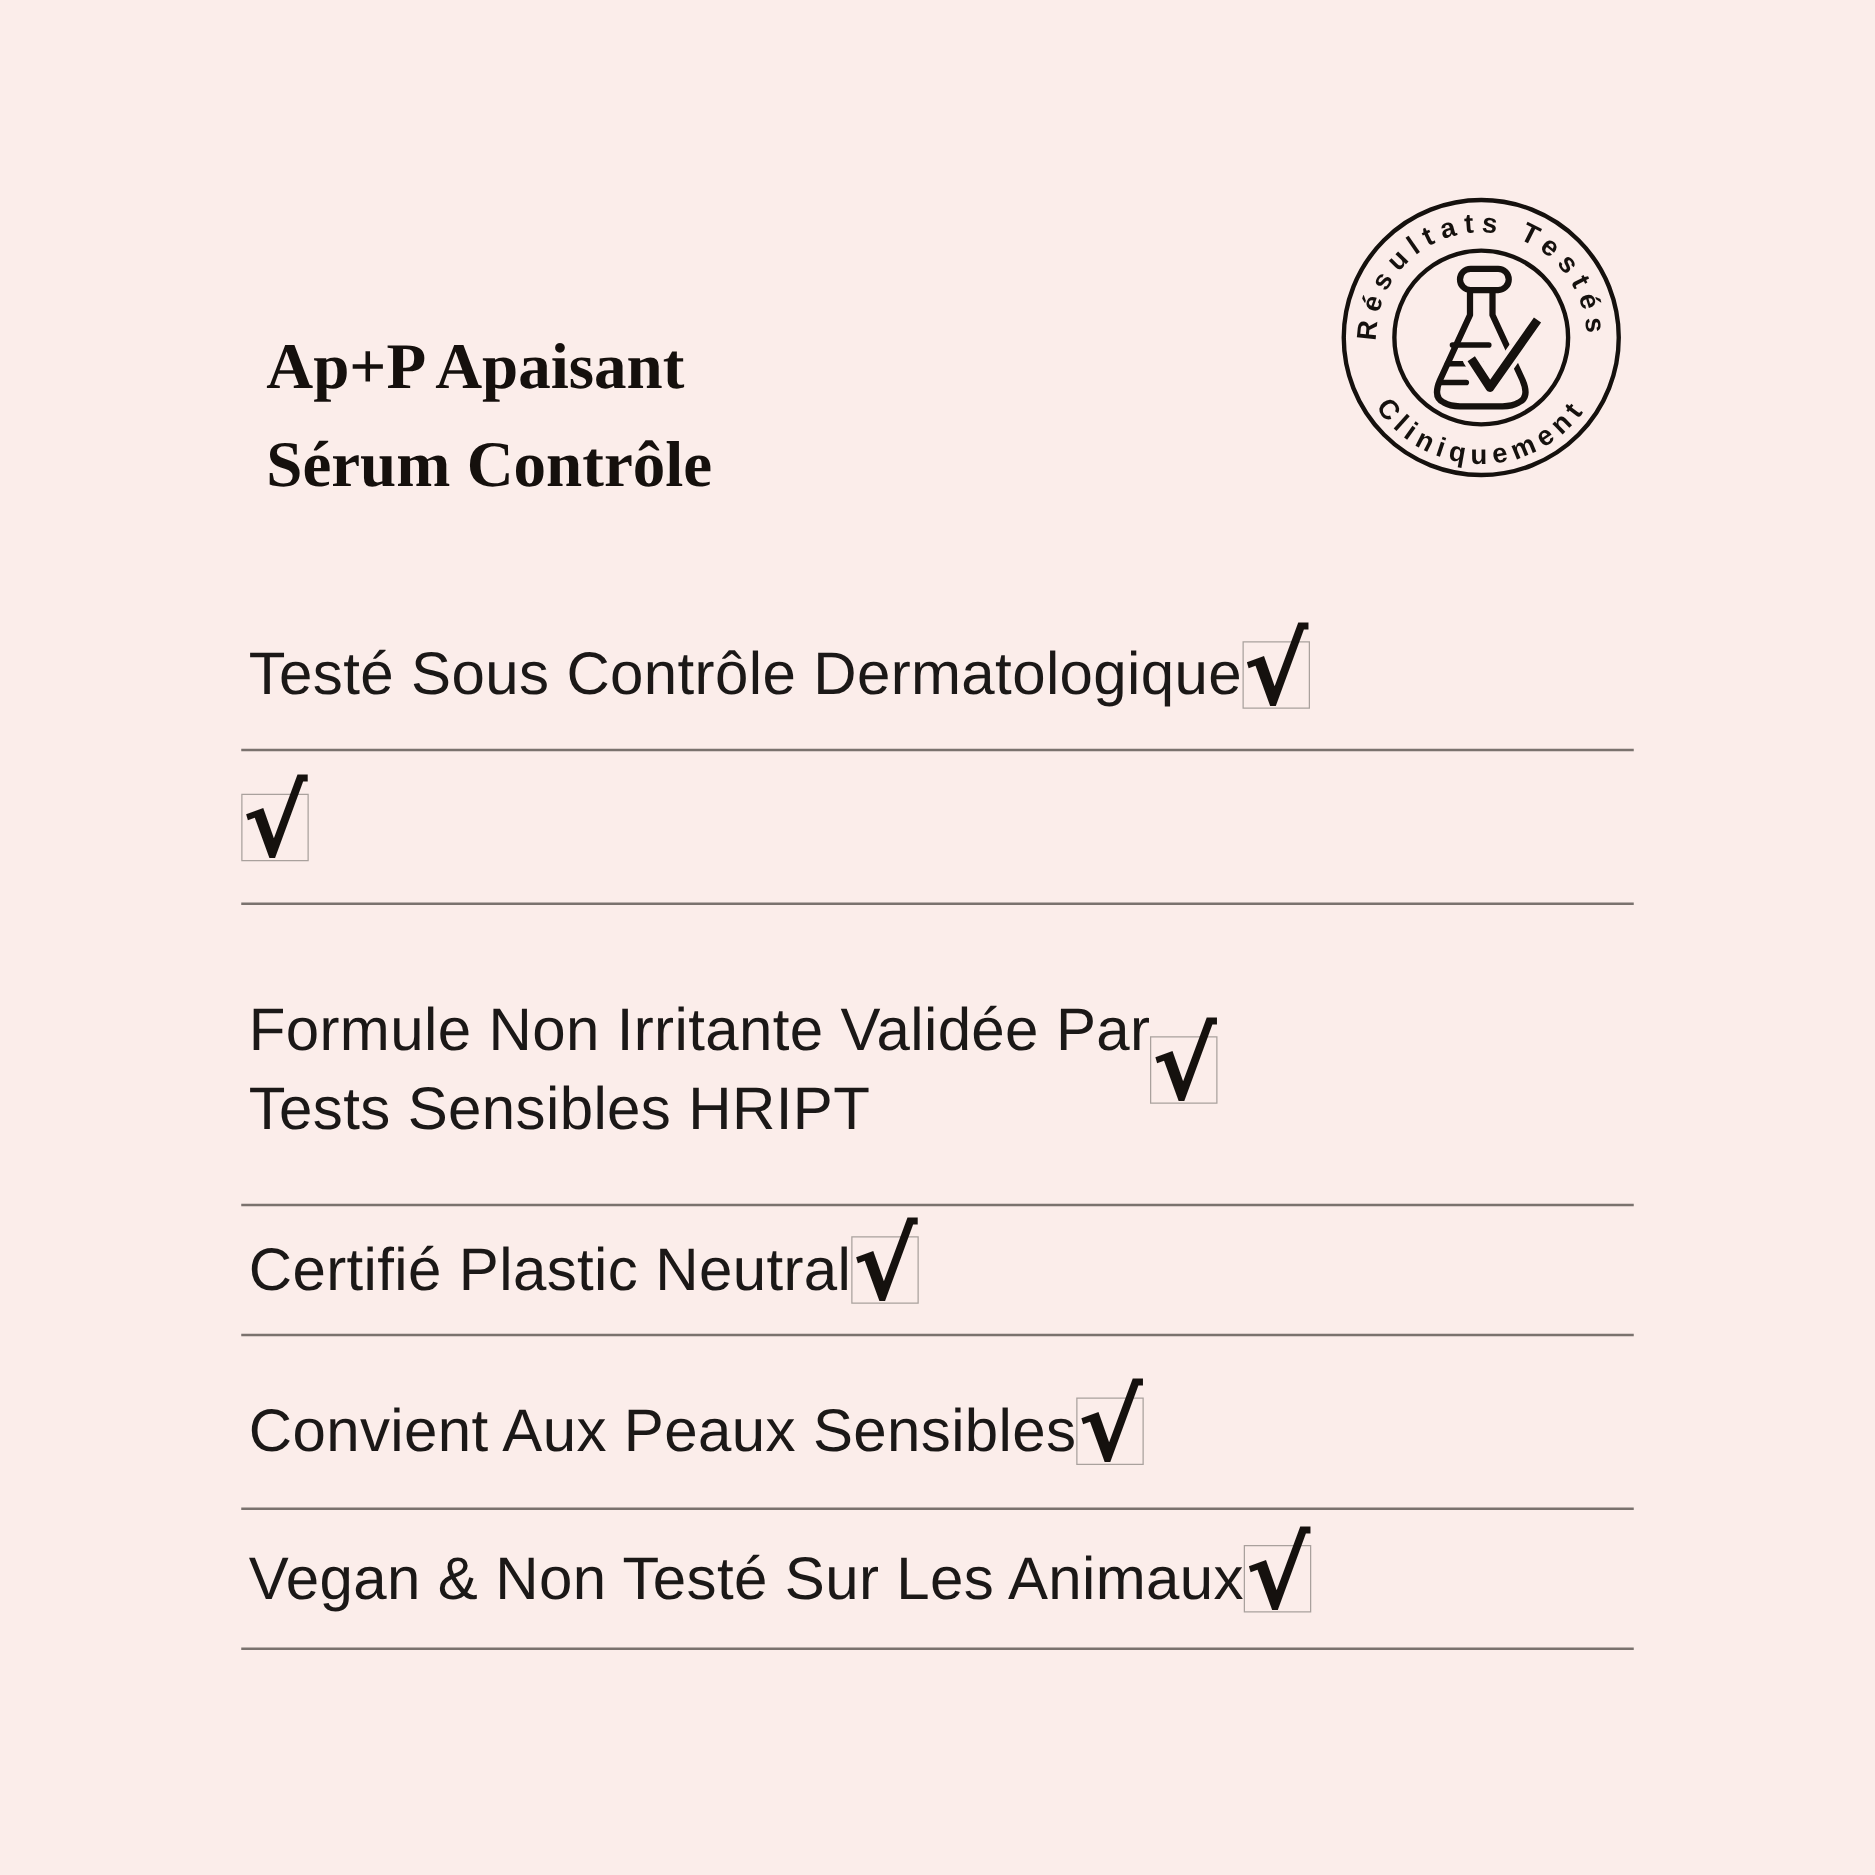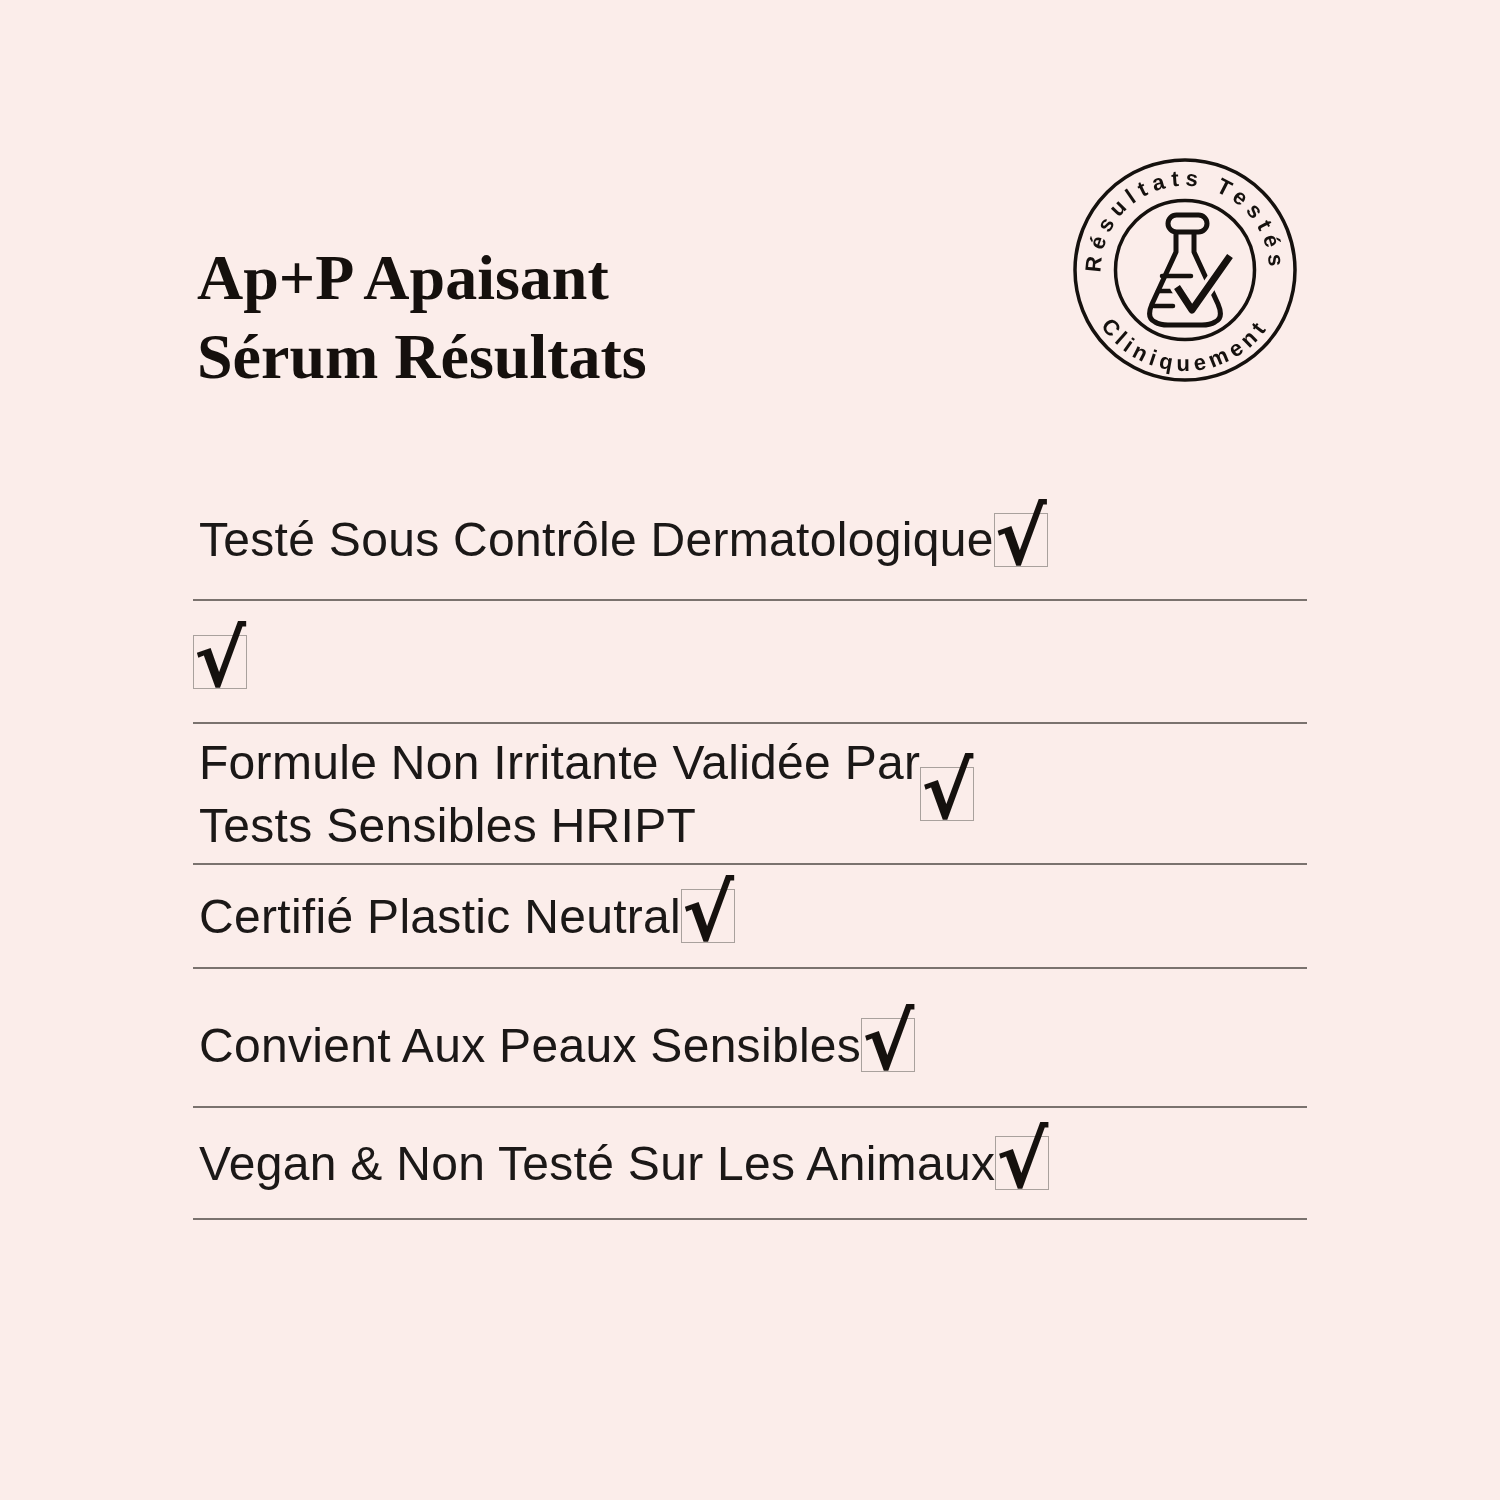--- a/index.html
+++ b/index.html
@@ -18,24 +18,24 @@
     background: var(--background, #fbedea);
     overflow: hidden;
     font-family: "Liberation Sans", sans-serif;
   }
 
   
   .title {
     position: absolute;
     left: 197px;
     top: 238px;
-    margin: 0;
+    margin: 16px;
     font-family: "Liberation Serif", serif;
     font-weight: 700;
-    font-size: 64px;
+    font-size: 52px;
     line-height: 79px;
     letter-spacing: 0px;
     color: var(--title, #15100d);
   }
   .title span { display: block; }
 
   
   .badge {
     position: absolute;
     left: 1067px;
@@ -57,21 +57,21 @@
   }
   .row {
     display: flex;
     align-items: center;
     justify-content: flex-start;
     box-sizing: border-box;
     border-bottom: 2.5px solid var(--divider, #7a726e);
     height: 123px;
   }
   .row:nth-child(1) { height: 121px; }
-  .row:nth-child(3) { height: 141px; }
+  .row:nth-child(3) { height: 217px; margin-top: 24px; }
   .row:nth-child(4) { height: 104px; }
   .row:nth-child(5) { height: 124px; margin-top: 15px; }
   .row:nth-child(6) { height: 112px; }
 
   .label {
     font-size: 48px;
     line-height: 63px;
     letter-spacing: 0.3px;
     color: var(--text, #1b1817);
     padding-left: 6px;
@@ -100,21 +100,21 @@
     color: var(--ink, #15110e);
   }
 </style>
 </head>
 <body>
 
 <div class="canvas">
 
   <h1 class="title">
     <span>Ap+P Apaisant</span>
-    <span>Sérum Résultats</span>
+    <span>Sérum Contrôle</span>
   </h1>
 
   <svg class="badge" viewBox="0 0 236 236" aria-hidden="true">
     <circle cx="118" cy="118" r="110" fill="none" stroke="#15110e" stroke-width="3.5"></circle>
     <circle cx="118" cy="118" r="69.5" fill="none" stroke="#15110e" stroke-width="3.5"></circle>
 
     <path id="arcTop" d="M 36.9 139.7 A 84 84 0 1 1 199.1 139.7" fill="none"></path>
     <path id="arcBottom" d="M 32.3 171.5 A 101 101 0 0 0 203.7 171.5" fill="none"></path>
 
     <text class="arc-label" font-size="22" letter-spacing="6" fill="#15110e" text-anchor="middle">

